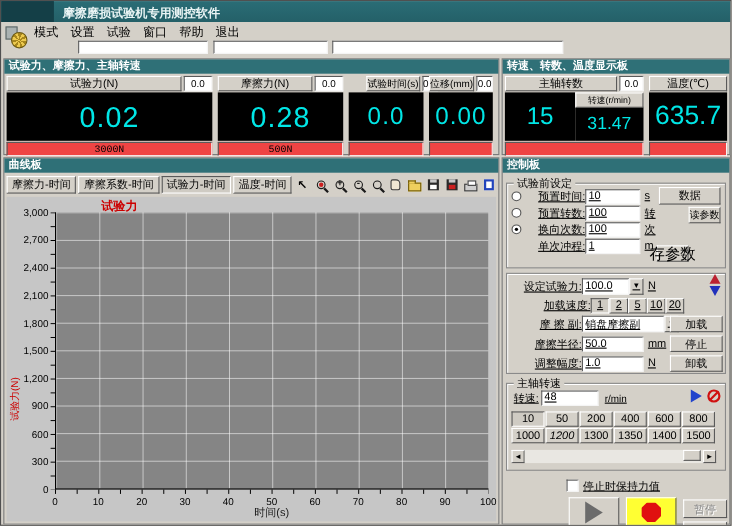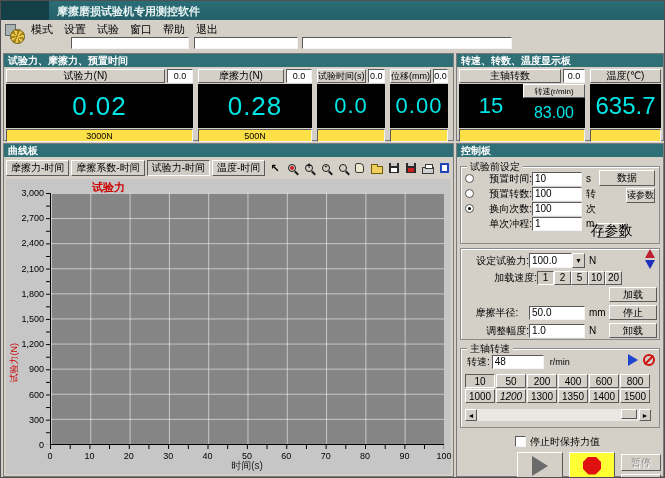--- a/index.html
+++ b/index.html
@@ -10,21 +10,21 @@
     border: 1px solid #505050;
   }
   .abs { position: absolute; }
   .btn3d {
     background: #d4d0c8; border: 1px solid; border-color: #ffffff #5a5a5a #5a5a5a #ffffff;
     display: flex; align-items: center; justify-content: center; font-size: 10px; cursor: default;
     white-space: nowrap;
   }
   .pressed { border-color: #5a5a5a #ffffff #ffffff #5a5a5a; background: #cfcbc3; }
   .sunken { background: #ffffff; border: 1px solid; border-color: #5a5a5a #f4f4f4 #f4f4f4 #5a5a5a; }
-  .sunken-gray { background: #fde047; border: 1px solid; border-color: #5a5a5a #f4f4f4 #f4f4f4 #5a5a5a; }
+  .sunken-gray { background: #ef4444; border: 1px solid; border-color: #5a5a5a #f4f4f4 #f4f4f4 #5a5a5a; font-family: Liberation Mono, monospace; }
   .panel { border: 1px solid #7a7a7a; background: #d4d0c8; }
   .hdr { background: #2f7077; color: #fff; font-weight: bold; font-size: 10px; height: 13px; line-height: 13px; padding-left: 4px; }
   .display { background: #000; color: #00e6e6; display: flex; align-items: center; justify-content: center; }
   .lblrow { display: flex; gap: 2px; height: 14px; }
   .auxbox { width: 26px; font-size: 9px; display:flex; align-items:center; justify-content:center; }
   .field { height: 14px; font-size: 10px; padding: 0 2px; background:#fff; border:1px solid; border-color:#5a5a5a #f4f4f4 #f4f4f4 #5a5a5a; font-family:inherit; }
   
   #titlebar { left:0; top:0; width:663px; height:19px; background: linear-gradient(#2a6d76,#246068); }
   #titlebar .blk { position:absolute; left:0; top:0; width:48px; height:19px; background:#143f47; }
   #titlebar .t { position:absolute; left:56px; top:3px; color:#e9f4f4; font-weight:bold; font-size:11px; }
@@ -75,21 +75,21 @@
      background-image: linear-gradient(to right, #000 1px, transparent 1px); background-size: 5% 100%; }
   #yticks { position:absolute; left:0; width:38px; top:9px; bottom:24px; display:flex; flex-direction:column-reverse; justify-content:space-between; align-items:flex-end; font-size:9px; }
   #xticks { position:absolute; left:32px; right:-5px; bottom:13px; display:flex; justify-content:space-between; font-size:9px; }
   #xticks div { width:24px; text-align:center; }
   #ylabel { position:absolute; left:-18px; top:58%; transform:rotate(-90deg); color:#cc0000; font-size:9px; width:52px; }
   #xlabel { position:absolute; left:44px; right:7px; bottom:1px; text-align:center; font-size:10px; color:#1a1a1a; }
   
   #control-panel { left:455px; top:142px; width:208px; height:334px; }
   .grp { position:absolute; border:1px solid #8a8a8a; box-shadow:1px 1px 0 #fff inset; }
   .grp-title { position:absolute; top:-7px; left:6px; background:#d4d0c8; padding:0 3px; font-size:10px; }
-  .crow { position:absolute; display:flex; align-items:center; height:15px; font-size:10px; }
+  .crow { position:absolute; display:flex; align-items:center; height:15px; font-size:10px;text-decoration:underline; }
   .radio { width:9px; height:9px; border-radius:50%; background:#fff; border:1px solid #555; margin-right:2px; position:relative; }
   .radio.on::after { content:""; position:absolute; inset:2px; background:#000; border-radius:50%; }
   .rlabel { display:inline-block; text-align:right; white-space:nowrap; }
   .combo { display:flex; height:15px; }
   .combo .cval { background:#fff; border:1px solid; border-color:#5a5a5a #f4f4f4 #f4f4f4 #5a5a5a; font-size:10px; padding:0 2px; flex:1; display:flex; align-items:center;}
   .combo .cbtn { width:13px; font-size:7px; }
   .tri-up { width:0; height:0; border-left:5px solid transparent; border-right:5px solid transparent; border-bottom:9px solid #bb2030; }
   .tri-down { width:0; height:0; border-left:5px solid transparent; border-right:5px solid transparent; border-top:9px solid #2030bb; margin-top:2px; }
   .play-tri-blue { width:0; height:0; border-left:10px solid #2244cc; border-top:6px solid transparent; border-bottom:6px solid transparent; }
   .noicon { width:12px; height:12px; border:2px solid #d01010; border-radius:50%; position:relative; }
@@ -125,41 +125,41 @@
   <span>窗口</span>
   <span>帮助</span>
   <span>退出</span>
 </div>
 
 <input class="abs statusfield field" style="left: 70px; width: 118px;" value="">
 <input class="abs statusfield field" style="left: 193px; width: 104px;" value="">
 <input class="abs statusfield field" style="left: 301px; width: 210px;" value="">
 
 <div class="abs panel" id="force-panel">
-  <div class="hdr">试验力、摩擦力、预置时间</div>
+  <div class="hdr">试验力、摩擦力、主轴转速</div>
   <div class="sectrow">
     <div style="width:187px;">
       <div class="lblrow">
         <div class="btn3d" style="flex:1;">试验力(N)</div>
         <div class="sunken auxbox">0.0</div>
       </div>
       <div class="display bigval">0.02</div>
       <div class="sunken-gray footerbox">3000N</div>
     </div>
     <div style="width:114px;">
       <div class="lblrow">
         <div class="btn3d" style="flex:1;">摩擦力(N)</div>
         <div class="sunken auxbox">0.0</div>
       </div>
       <div class="display bigval">0.28</div>
       <div class="sunken-gray footerbox">500N</div>
     </div>
     <div style="width:68px;">
       <div class="lblrow">
-        <div class="btn3d" style="flex:1;font-size:9px;">试验时间(s)</div>
+        <div class="btn3d" style="flex:1;font-size:9px;margin-left:16px;">试验时间(s)</div>
         <div class="sunken auxbox" style="width:20px;">0.0</div>
       </div>
       <div class="display bigval" style="font-size:22px;">0.0</div>
       <div class="sunken-gray footerbox"></div>
     </div>
     <div style="width:58px;text-align:center;">
       <div class="lblrow">
         <div class="btn3d" style="flex:1;font-size:9px;">位移(mm)</div>
         <div class="sunken auxbox" style="width:20px;">0.0</div>
       </div>
@@ -174,21 +174,21 @@
   <div class="sectrow">
     <div style="width:126px;">
       <div class="lblrow">
         <div class="btn3d" style="flex:1;">主轴转数</div>
         <div class="sunken auxbox" style="width:22px;">0.0</div>
       </div>
       <div style="display:flex;height:44px;margin-top:1px;">
         <div class="display" style="flex:1;font-size:22px;">15</div>
         <div style="width:62px;display:flex;flex-direction:column;">
           <div class="btn3d" style="height:14px;font-size:8px;">转速(r/min)</div>
-          <div class="display" style="flex:1;font-size:16px;">83.00</div>
+          <div class="display" style="flex:1;font-size:16px;">31.47</div>
         </div>
       </div>
       <div class="sunken-gray footerbox"></div>
     </div>
     <div style="flex:1;">
       <div class="lblrow">
         <div class="btn3d" style="flex:1;">温度(℃)</div>
       </div>
       <div class="display" style="height:44px;margin-top:1px;font-size:24px;">635.7</div>
       <div class="sunken-gray footerbox"></div>
@@ -318,22 +318,29 @@
       <span style="margin-left:4px;">N</span>
     </div>
     <div class="crow" style="left:12px;top:21px;">
       <span class="rlabel" style="width:64px;">加载速度:</span>
       <div class="btn3d pressed" style="width:17px;height:14px;">1</div>
       <div class="btn3d" style="width:17px;height:14px;">2</div>
       <div class="btn3d" style="width:17px;height:14px;">5</div>
       <div class="btn3d" style="width:17px;height:14px;">10</div>
       <div class="btn3d" style="width:17px;height:14px;">20</div>
     </div>
+    <div class="crow" style="left:4px;top:38px;">
+      <span class="rlabel" style="width:64px;">摩 擦 副:</span>
+      <div class="combo" style="width:88px;">
+        <div class="cval">销盘摩擦副</div>
+        <div class="btn3d cbtn">▼</div>
+      </div>
+    </div>
     <div class="crow" style="left:4px;top:56px;">
-      <span class="rlabel" style="width:64px;text-align:center;">摩擦半径:</span>
+      <span class="rlabel" style="width:64px;">摩擦半径:</span>
       <input class="field" style="width: 56px;" value="50.0">
       <span style="margin-left:4px;">mm</span>
     </div>
     <div class="crow" style="left:4px;top:74px;">
       <span class="rlabel" style="width:64px;">调整幅度:</span>
       <input class="field" style="width: 56px;" value="1.0">
       <span style="margin-left:4px;">N</span>
     </div>
     <div style="position:absolute;right:4px;top:0px;display:flex;flex-direction:column;align-items:center;">
       <span class="tri-up"></span>

